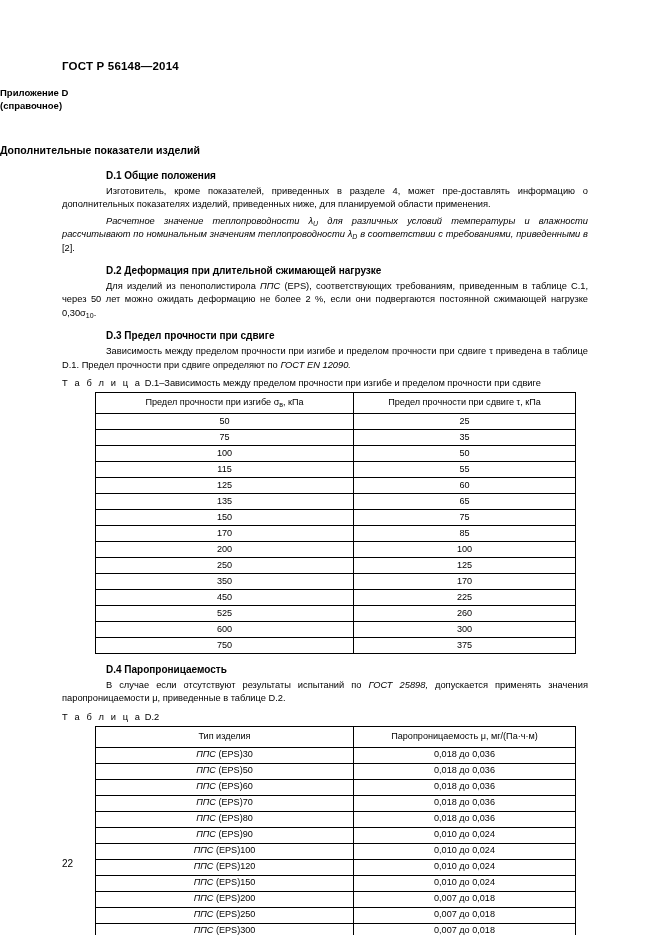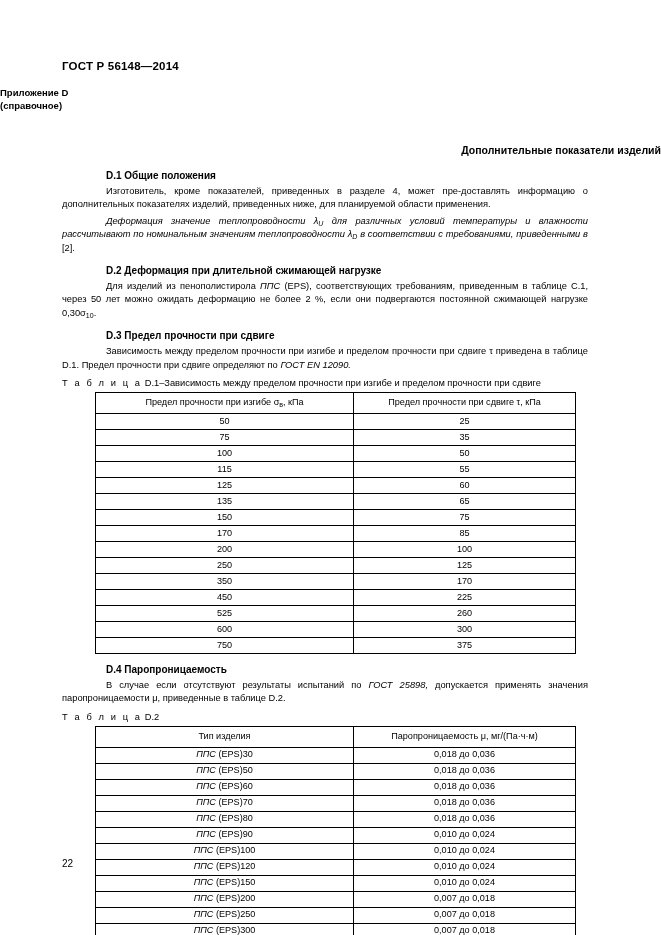--- a/index.html
+++ b/index.html
@@ -37,21 +37,21 @@
     width: 661px;
     font-size: 9.5px;
     font-weight: bold;
     line-height: 13px;
   }
   .main-title {
     position: absolute;
     left: 0;
     top: 144px;
     width: 661px;
-    text-align: right;
+    text-align: left;
     font-size: 10.5px;
     font-weight: bold;
   }
   .content {
     position: absolute;
     left: 62px;
     top: 160px;
     width: 538px;
   }
   h3.sec {
@@ -121,21 +121,21 @@
     <div>Приложение D</div>
     <div>(справочное)</div>
   </div>
 
   <div class="main-title">Дополнительные показатели изделий</div>
 
   <div class="content">
 
     <h3 class="sec">D.1 Общие положения</h3>
     <p class="para">Изготовитель, кроме показателей, приведенных в разделе 4, может пре-доставлять информацию о дополнительных показателях изделий, приведенных ниже, для планируемой области применения.</p>
-    <p class="para"><span class="it">Деформация значение теплопроводности</span> <span class="it"><span>λ</span><sub>U</sub></span> <span class="it">для различных условий температуры и влажности рассчитывают по номинальным значениям теплопроводности</span> <span class="it"><span>λ</span><sub>D</sub></span> <span class="it">в соответствии с требованиями, приведенными в</span> <span>[2].</span></p>
+    <p class="para"><span class="it">Расчетное значение теплопроводности</span> <span class="it"><span>λ</span><sub>U</sub></span> <span class="it">для различных условий температуры и влажности рассчитывают по номинальным значениям теплопроводности</span> <span class="it"><span>λ</span><sub>D</sub></span> <span class="it">в соответствии с требованиями, приведенными в</span> <span>[2].</span></p>
 
     <h3 class="sec">D.2 Деформация при длительной сжимающей нагрузке</h3>
     <p class="para"><span>Для изделий из пенополистирола</span> <span class="it">ППС</span> <span>(EPS), соответствующих требованиям, приведенным в таблице C.1, через 50 лет можно ожидать деформацию не более 2 %, если они подвергаются постоянной сжимающей нагрузке 0,30σ</span><sub>10</sub><span>.</span></p>
 
     <h3 class="sec">D.3 Предел прочности при сдвиге</h3>
     <p class="para"><span>Зависимость между пределом прочности при изгибе и пределом прочности при сдвиге τ приведена в таблице D.1. Предел прочности при сдвиге определяют по</span> <span class="it">ГОСТ EN 12090.</span></p>
 
     <div class="tbl-caption"><span class="sp">Т а б л и ц а</span> <span>D.1</span><span>–Зависимость между пределом прочности при изгибе и пределом прочности при сдвиге</span></div>
 
     <table class="gost t1">

